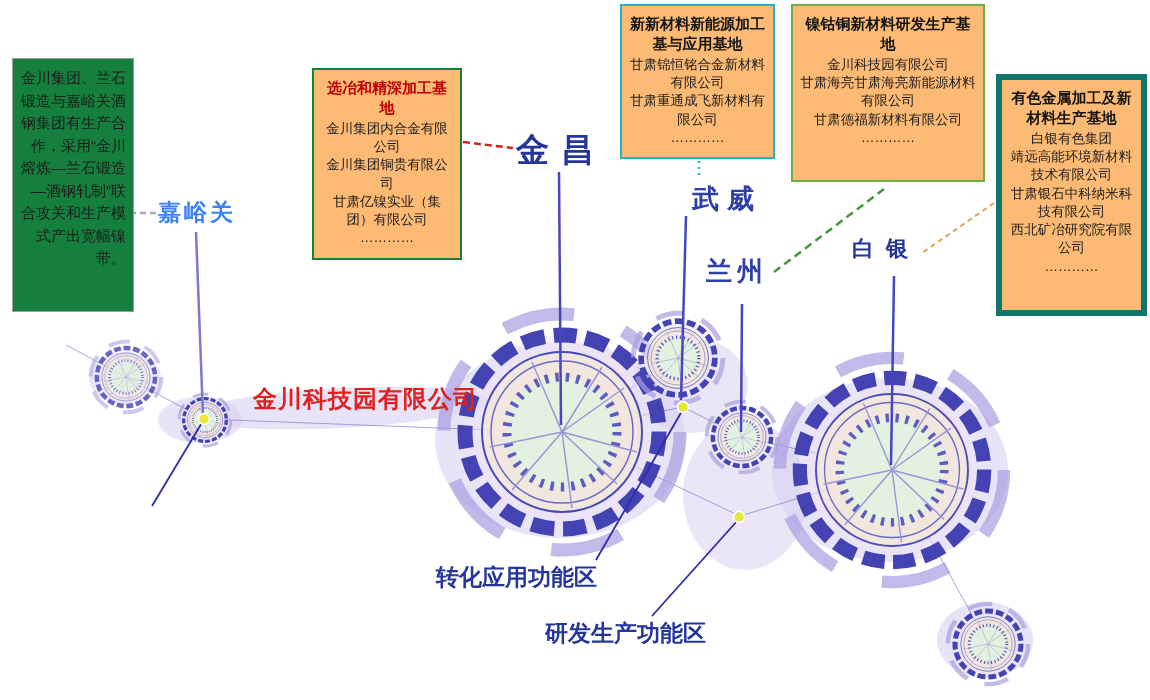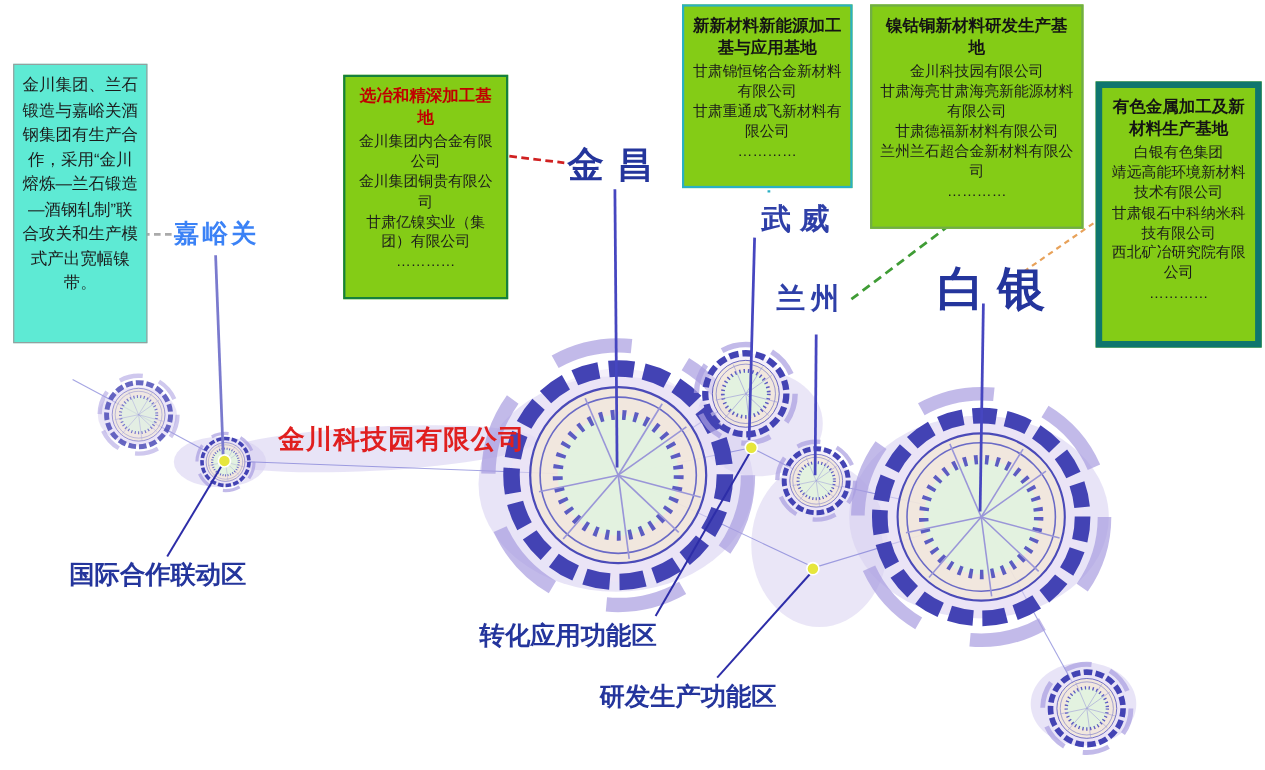--- a/index.html
+++ b/index.html
@@ -5,42 +5,42 @@
   html,body{margin:0;padding:0;background:#fff;}
   .canvas{
     position:relative;width:1150px;height:700px;background:#fff;overflow:hidden;
     font-family:"Liberation Sans",sans-serif;
   }
   .map-svg{position:absolute;left:0;top:0;z-index:0;}
 
   
   .note-box{
     position:absolute;left:12px;top:58px;width:106px;min-height:236px;
-    border:1px solid #9a9a9a;background:#5eead4;padding:8px 7px;
-    font-size:15px;line-height:1.5;color:#1c1c1c;text-align:center;z-index:3;
+    border:1px solid #9a9a9a;background:#15803d;padding:8px 7px;
+    font-size:15px;line-height:1.5;color:#1c1c1c;text-align:right;z-index:3;
   }
   .info-box{
-    position:absolute;background:#84cc16;text-align:center;z-index:3;
-    padding:8px 6px 22px 6px;box-sizing:border-box;
+    position:absolute;background:#fdba74;text-align:center;z-index:3;
+    padding:8px 6px 10px 6px;box-sizing:border-box;
   }
   .box-title{font-weight:bold;font-size:15px;color:#141414;line-height:1.3;margin-bottom:3px;}
   .company{font-size:13.5px;color:#1c1c1c;line-height:1.35;}
   .box-smelting{left:312px;top:68px;width:150px;min-height:180px;border:2px solid #15803d;}
   .box-smelting .box-title{color:#c00000;}
   .box-newenergy{left:620px;top:4px;width:155px;min-height:140px;border:2px solid #2ab0c5;}
   .box-nickel{left:791px;top:4px;width:194px;min-height:178px;border:2px solid #70ad47;}
   .box-nonferrous{left:996px;top:74px;width:151px;min-height:242px;border:6px solid #0f766e;}
 
   
   .city{position:absolute;font-weight:bold;z-index:2;white-space:nowrap;}
   .city-jiayuguan{left:158px;top:197px;font-size:23px;color:#3b82f6;letter-spacing:3px;}
   .city-jinchang{left:516px;top:128px;font-size:33px;color:#24359c;letter-spacing:12px;}
   .city-wuwei{left:648px;top:181px;font-size:27px;color:#2e3fa8;letter-spacing:8px;margin-left:44px;}
   .city-lanzhou{left:706px;top:254px;font-size:26px;color:#2e3fa8;letter-spacing:5px;}
-  .city-baiyin{left:852px;top:234px;font-size:43px;color:#24359c;letter-spacing:12px;}
+  .city-baiyin{left:852px;top:234px;font-size:22px;color:#24359c;letter-spacing:12px;}
 
   .zone-label{position:absolute;font-weight:bold;color:#24359c;font-size:23px;z-index:2;white-space:nowrap;}
   .corridor-label{position:absolute;left:253px;top:383px;font-weight:bold;color:#e01f1f;font-size:24px;letter-spacing:1px;z-index:2;white-space:nowrap;}
   .zone-international{left:63px;top:507px;}
   .zone-transformation{left:436px;top:562px;}
   .zone-rnd{left:545px;top:618px;}
 </style>
 </head>
 <body>
 
@@ -145,37 +145,35 @@
     <div class="company">甘肃锦恒铭合金新材料有限公司</div>
     <div class="company">甘肃重通成飞新材料有限公司</div>
     <div class="company">…………</div>
   </div>
 
   <div class="info-box box-nickel">
     <div class="box-title">镍钴铜新材料研发生产基地</div>
     <div class="company">金川科技园有限公司</div>
     <div class="company">甘肃海亮甘肃海亮新能源材料有限公司</div>
     <div class="company">甘肃德福新材料有限公司</div>
-    <div class="company">兰州兰石超合金新材料有限公司</div>
     <div class="company">…………</div>
   </div>
 
   <div class="info-box box-nonferrous">
     <div class="box-title">有色金属加工及新材料生产基地</div>
     <div class="company">白银有色集团</div>
     <div class="company">靖远高能环境新材料技术有限公司</div>
     <div class="company">甘肃银石中科纳米科技有限公司</div>
     <div class="company">西北矿冶研究院有限公司</div>
     <div class="company">…………</div>
   </div>
 
   <div class="city city-jiayuguan">嘉峪关</div>
   <div class="city city-jinchang">金昌</div>
   <div class="city city-wuwei">武威</div>
   <div class="city city-lanzhou">兰州</div>
   <div class="city city-baiyin">白银</div>
 
   <div class="corridor-label">金川科技园有限公司</div>
-  <div class="zone-label zone-international">国际合作联动区</div>
   <div class="zone-label zone-transformation">转化应用功能区</div>
   <div class="zone-label zone-rnd">研发生产功能区</div>
 
 </div>
 
 </body></html>

